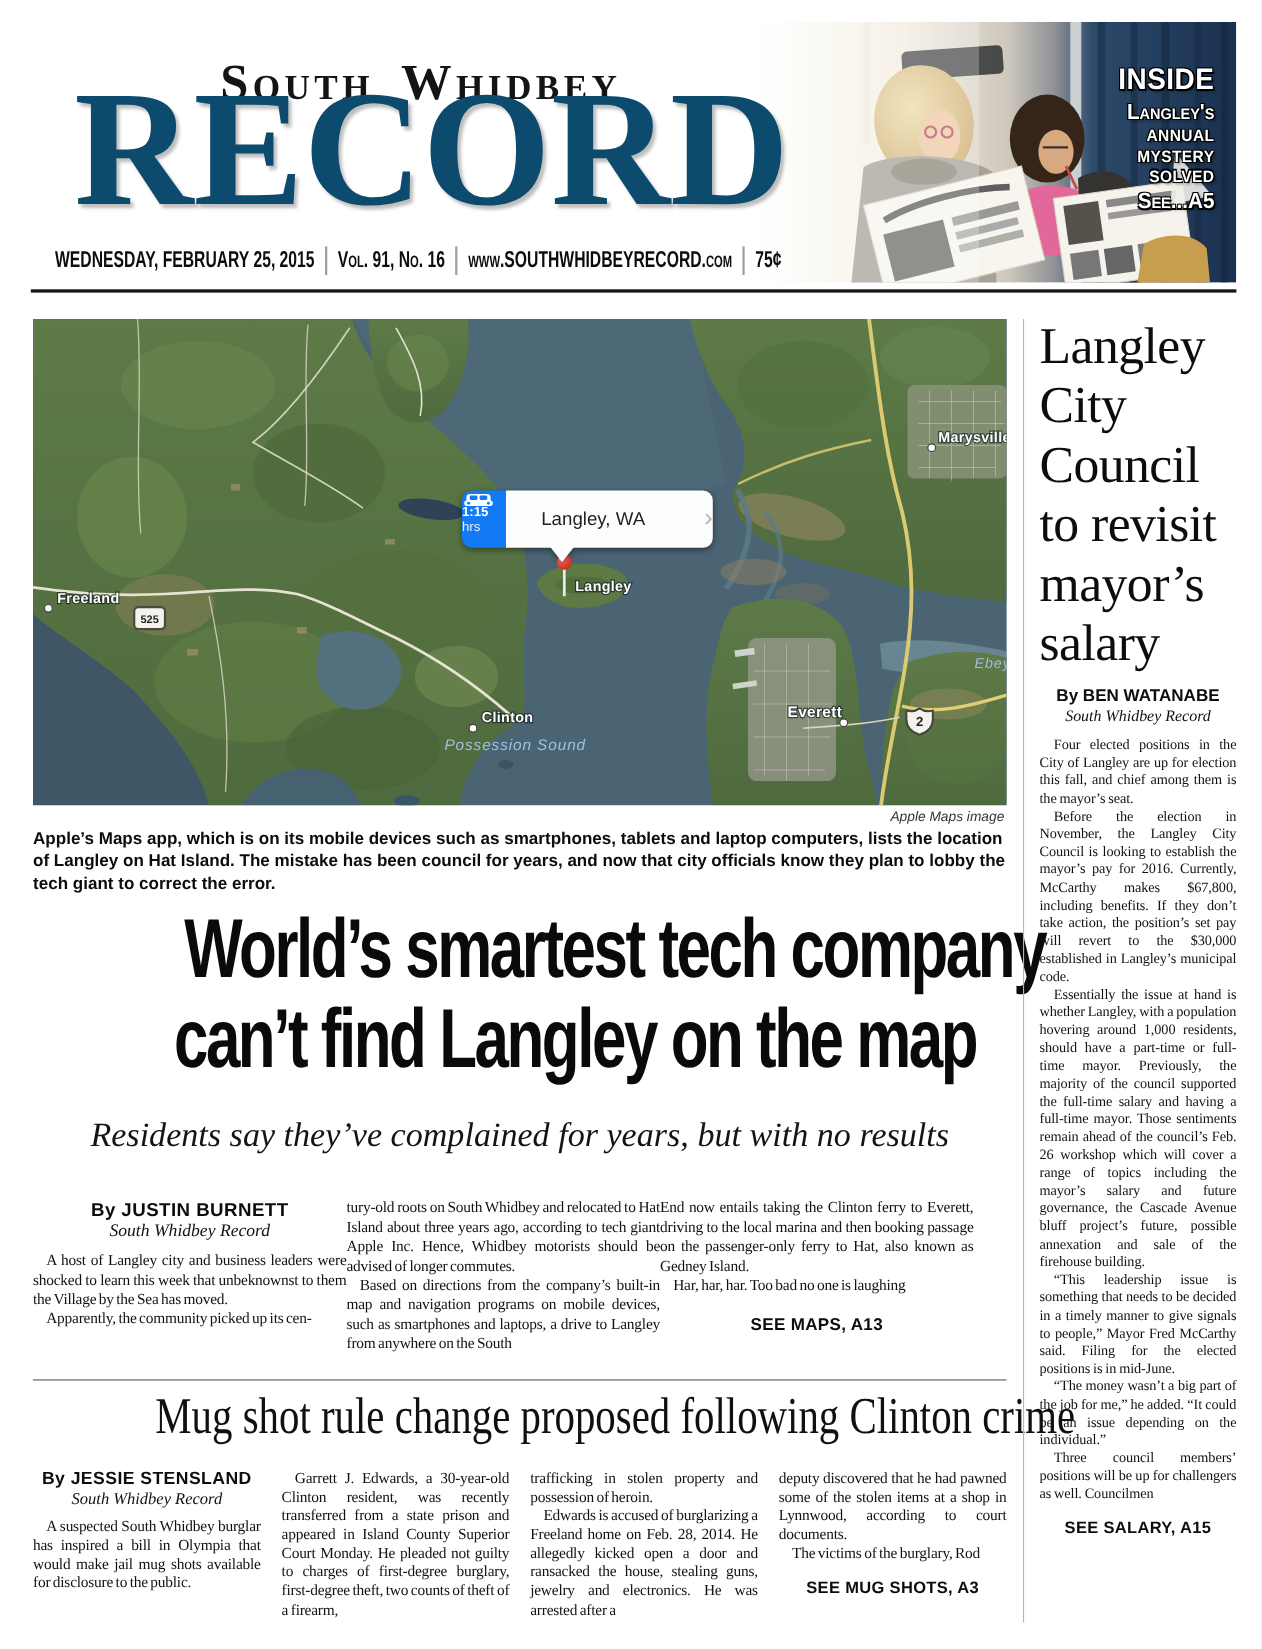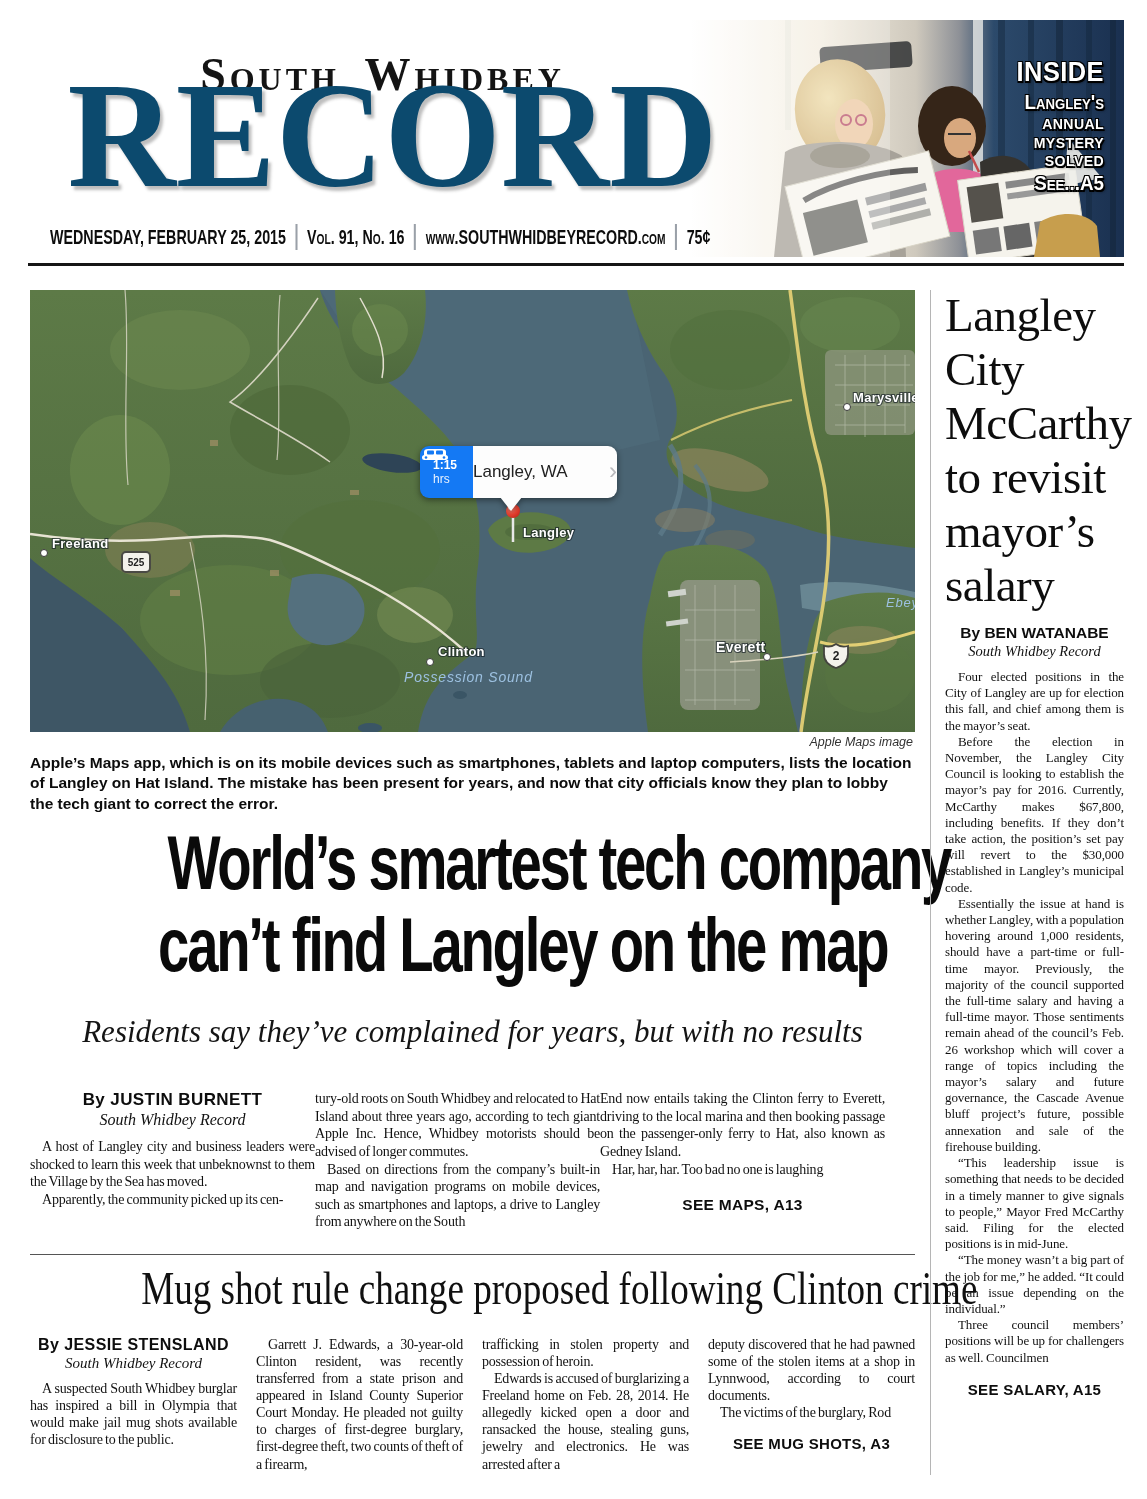--- a/index.html
+++ b/index.html
@@ -34,26 +34,26 @@
   .map-wrap svg{position:absolute;left:0;top:0;}
   .map-label{font-family:"Liberation Sans",sans-serif;font-size:13px;font-weight:700;fill:#ffffff;
              paint-order:stroke;stroke:rgba(18,28,36,.65);stroke-width:2.2px;letter-spacing:.3px;}
   .map-label-lg{font-size:14px;}
   .water-label{font-family:"Liberation Sans",sans-serif;font-style:italic;font-size:14px;
                fill:#9cc0e0;letter-spacing:.8px;}
   .shield-text{font-family:"Liberation Sans",sans-serif;font-weight:700;font-size:10px;fill:#222;}
   .callout{position:absolute;left:390px;top:156px;height:52px;display:flex;
            filter:drop-shadow(0 2px 3px rgba(0,0,0,.45));}
   .co-blue{width:40px;background:#1479f4;border-radius:9px 0 0 9px;display:flex;flex-direction:column;
-           align-items:center;justify-content:center;gap:2px;padding-left:13px;}
+           align-items:center;justify-content:center;gap:2px;}
   .co-time{color:#fff;font-family:"Liberation Sans",sans-serif;font-size:12px;font-weight:700;}
   .co-time .hrs{font-weight:400;opacity:.9;}
-  .co-white{width:144px;background:#fdfdfd;border-radius:0 9px 9px 0;display:flex;align-items:center;
+  .co-white{width:156px;background:#fdfdfd;border-radius:0 9px 9px 0;display:flex;align-items:center;
             justify-content:space-between;gap:6px;font-family:"Liberation Sans",sans-serif;
-            font-size:17px;color:#222;}
+            font-size:17px;color:#222;padding-left:32px;}
   .co-chev{color:#b9b9bd;font-size:24px;line-height:1;margin-top:-3px;}
   .co-tail{position:absolute;left:80px;top:51px;width:0;height:0;
            border-left:11px solid transparent;border-right:11px solid transparent;
            border-top:14px solid #fdfdfd;}
 
   .credit{left:28px;top:735px;width:885px;text-align:right;font-family:"Liberation Sans",sans-serif;
           font-style:italic;font-size:12.5px;color:#333;}
   .caption{left:30px;top:753px;width:885px;font-family:"Liberation Sans",sans-serif;font-weight:700;
            font-size:15.5px;line-height:1.32;color:#0c0c0c;}
 
@@ -338,21 +338,21 @@
       </div>
       <div class="co-white">
         <span>Langley, WA</span>
         <span class="co-chev">›</span>
       </div>
       <div class="co-tail"></div>
     </div>
   </div>
 
   <div class="abs credit">Apple Maps image</div>
-  <div class="abs caption">Apple’s Maps app, which is on its mobile devices such as smartphones, tablets and laptop computers, lists the location of Langley on Hat Island. The mistake has been present for years, and now that city officials know they plan to lobby the tech giant to correct the error.</div>
+  <div class="abs caption">Apple’s Maps app, which is on its mobile devices such as smartphones, tablets and laptop computers, lists the location of Langley on Hat Island. The mistake has been council for years, and now that city officials know they plan to lobby the tech giant to correct the error.</div>
 
   <div class="abs h1">
     <div><span class="sq">World’s smartest tech company</span></div>
     <div><span class="sq">can’t find Langley on the map</span></div>
   </div>
   <div class="abs subhead">Residents say they’ve complained for years, but with no results</div>
 
   <div class="abs story1">
     <div class="col">
       <div class="byline">By JUSTIN BURNETT</div>
@@ -408,21 +408,21 @@
         </div>
       <div class="jump">SEE MUG SHOTS, A3</div>
     </div>
   </div>
 
   <div class="abs vrule"></div>
   <div class="abs sidebar">
     <div class="sb-h">
       <div>Langley</div>
       <div>City</div>
-      <div>McCarthy</div>
+      <div>Council</div>
       <div>to revisit</div>
       <div>mayor’s</div>
       <div>salary</div>
     </div>
     <div class="sb-byline">By BEN WATANABE</div>
     <div class="sb-org">South Whidbey Record</div>
     <div class="sb-body">
         <p>Four elected positions in the City of Langley are up for election this fall, and chief among them is the mayor’s seat.</p>
         <p>Before the election in November, the Langley City Council is looking to establish the mayor’s pay for 2016. Currently, McCarthy makes $67,800, including benefits. If they don’t take action, the position’s set pay will revert to the $30,000 established in Langley’s municipal code.</p>
         <p>Essentially the issue at hand is whether Langley, with a population hovering around 1,000 residents, should have a part-time or full-time mayor. Previously, the majority of the council supported the full-time salary and having a full-time mayor. Those sentiments remain ahead of the council’s Feb. 26 workshop which will cover a range of topics including the mayor’s salary and future governance, the Cascade Avenue bluff project’s future, possible annexation and sale of the firehouse building.</p>

